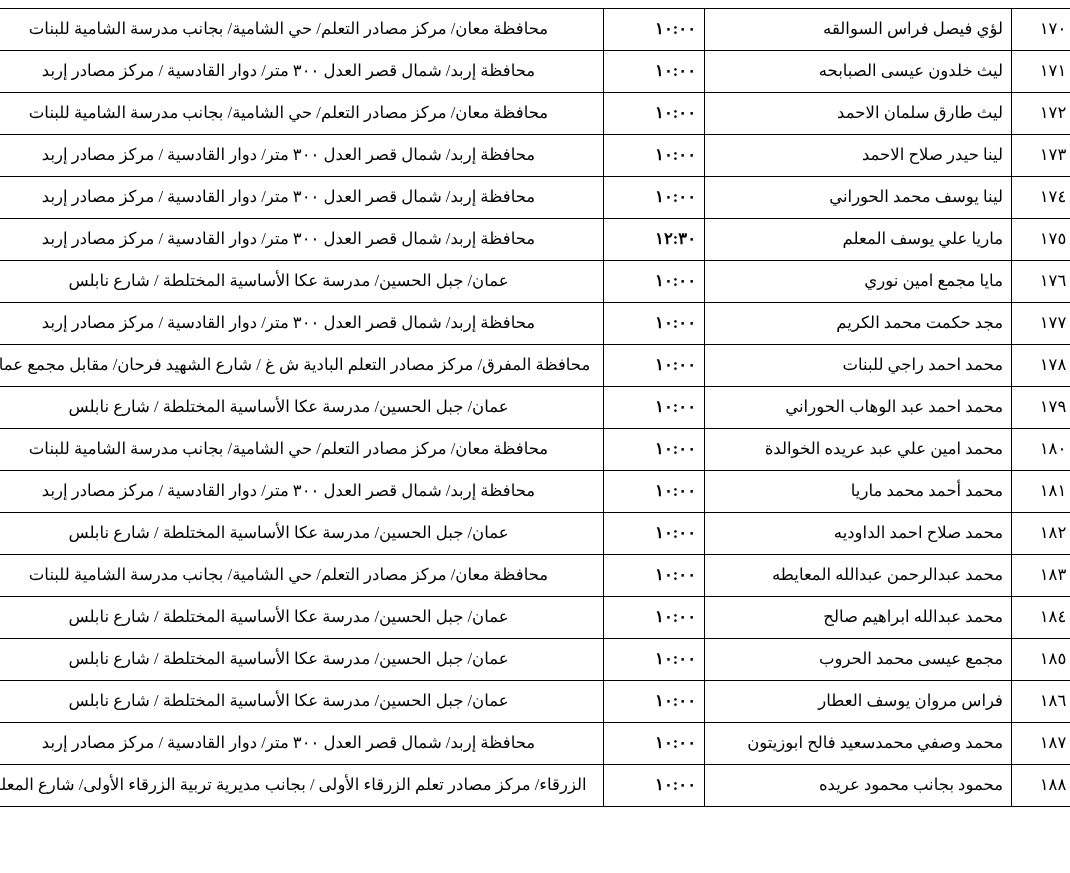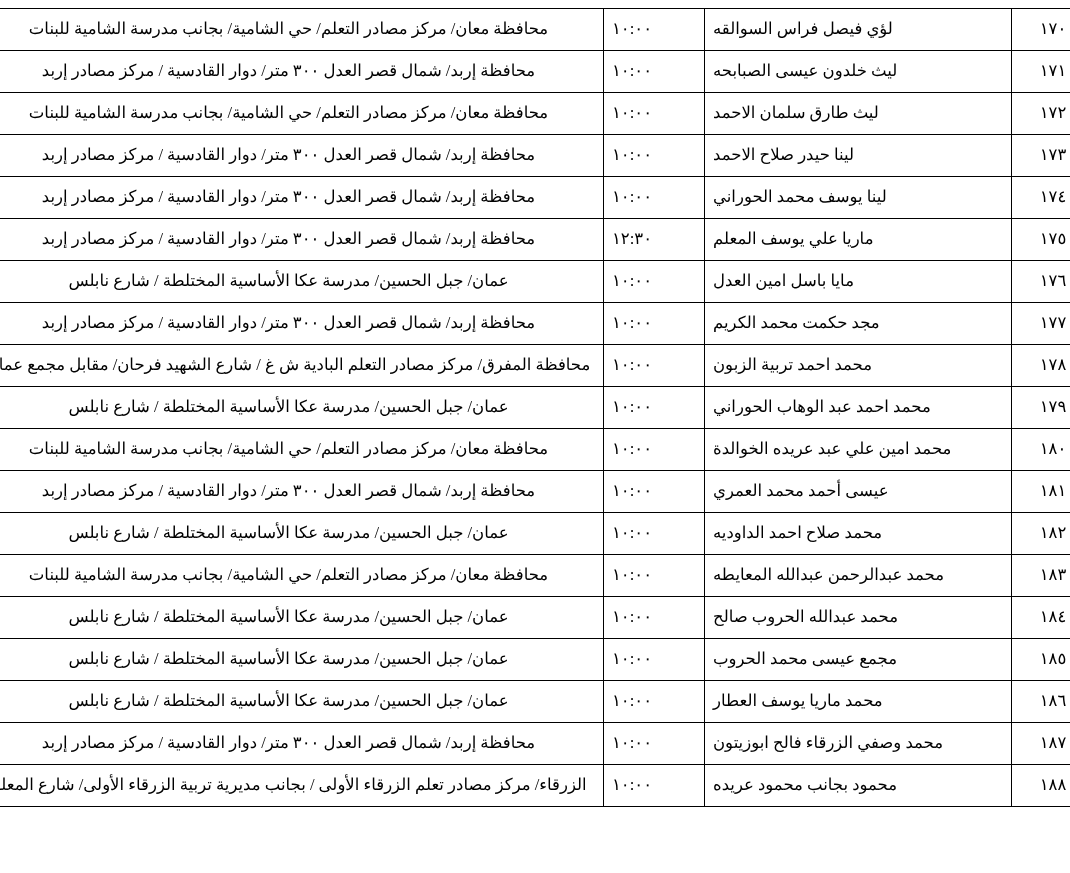--- a/index.html
+++ b/index.html
@@ -39,27 +39,28 @@
     white-space: nowrap;
     overflow: hidden;
   }
   td.col-num {
     width: 66px;
     text-align: center;
     font-size: 17px;
   }
   td.col-name {
     width: 290px;
-    text-align: left;
+    text-align: right;
     margin-left: 8px;
   }
   td.col-time {
     width: 84px;
-    text-align: left;
+    text-align: right;
     font-size: 17px;
+    font-weight: bold;
   }
   td.col-place {
     width: 613px;
     text-align: center;
     font-size: 16px;
   }
 </style>
 </head>
 <body>
 
@@ -97,87 +98,87 @@
         <td class="col-place">محافظة إربد/ شمال قصر العدل ٣٠٠ متر/ دوار القادسية / مركز مصادر إربد</td>
       </tr>
       <tr>
         <td class="col-num">١٧٥</td>
         <td class="col-name">ماريا علي يوسف المعلم</td>
         <td class="col-time">١٢:٣٠</td>
         <td class="col-place">محافظة إربد/ شمال قصر العدل ٣٠٠ متر/ دوار القادسية / مركز مصادر إربد</td>
       </tr>
       <tr>
         <td class="col-num">١٧٦</td>
-        <td class="col-name">مايا باسل امين العدل</td>
+        <td class="col-name">مايا مجمع امين نوري</td>
         <td class="col-time">١٠:٠٠</td>
         <td class="col-place">عمان/ جبل الحسين/ مدرسة عكا الأساسية المختلطة / شارع نابلس</td>
       </tr>
       <tr>
         <td class="col-num">١٧٧</td>
         <td class="col-name">مجد حكمت محمد الكريم</td>
         <td class="col-time">١٠:٠٠</td>
         <td class="col-place">محافظة إربد/ شمال قصر العدل ٣٠٠ متر/ دوار القادسية / مركز مصادر إربد</td>
       </tr>
       <tr>
         <td class="col-num">١٧٨</td>
-        <td class="col-name">محمد احمد تربية الزبون</td>
+        <td class="col-name">محمد احمد راجي للبنات</td>
         <td class="col-time">١٠:٠٠</td>
         <td class="col-place">محافظة المفرق/ مركز مصادر التعلم البادية ش غ / شارع الشهيد فرحان/ مقابل مجمع عمان</td>
       </tr>
       <tr>
         <td class="col-num">١٧٩</td>
         <td class="col-name">محمد احمد عبد الوهاب الحوراني</td>
         <td class="col-time">١٠:٠٠</td>
         <td class="col-place">عمان/ جبل الحسين/ مدرسة عكا الأساسية المختلطة / شارع نابلس</td>
       </tr>
       <tr>
         <td class="col-num">١٨٠</td>
         <td class="col-name">محمد امين علي عبد عريده الخوالدة</td>
         <td class="col-time">١٠:٠٠</td>
         <td class="col-place">محافظة معان/ مركز مصادر التعلم/ حي الشامية/ بجانب مدرسة الشامية للبنات</td>
       </tr>
       <tr>
         <td class="col-num">١٨١</td>
-        <td class="col-name">عيسى أحمد محمد العمري</td>
+        <td class="col-name">محمد أحمد محمد ماريا</td>
         <td class="col-time">١٠:٠٠</td>
         <td class="col-place">محافظة إربد/ شمال قصر العدل ٣٠٠ متر/ دوار القادسية / مركز مصادر إربد</td>
       </tr>
       <tr>
         <td class="col-num">١٨٢</td>
         <td class="col-name">محمد صلاح احمد الداوديه</td>
         <td class="col-time">١٠:٠٠</td>
         <td class="col-place">عمان/ جبل الحسين/ مدرسة عكا الأساسية المختلطة / شارع نابلس</td>
       </tr>
       <tr>
         <td class="col-num">١٨٣</td>
         <td class="col-name">محمد عبدالرحمن عبدالله المعايطه</td>
         <td class="col-time">١٠:٠٠</td>
         <td class="col-place">محافظة معان/ مركز مصادر التعلم/ حي الشامية/ بجانب مدرسة الشامية للبنات</td>
       </tr>
       <tr>
         <td class="col-num">١٨٤</td>
-        <td class="col-name">محمد عبدالله الحروب صالح</td>
+        <td class="col-name">محمد عبدالله ابراهيم صالح</td>
         <td class="col-time">١٠:٠٠</td>
         <td class="col-place">عمان/ جبل الحسين/ مدرسة عكا الأساسية المختلطة / شارع نابلس</td>
       </tr>
       <tr>
         <td class="col-num">١٨٥</td>
         <td class="col-name">مجمع عيسى محمد الحروب</td>
         <td class="col-time">١٠:٠٠</td>
         <td class="col-place">عمان/ جبل الحسين/ مدرسة عكا الأساسية المختلطة / شارع نابلس</td>
       </tr>
       <tr>
         <td class="col-num">١٨٦</td>
-        <td class="col-name">محمد ماريا يوسف العطار</td>
+        <td class="col-name">فراس مروان يوسف العطار</td>
         <td class="col-time">١٠:٠٠</td>
         <td class="col-place">عمان/ جبل الحسين/ مدرسة عكا الأساسية المختلطة / شارع نابلس</td>
       </tr>
       <tr>
         <td class="col-num">١٨٧</td>
-        <td class="col-name">محمد وصفي الزرقاء فالح ابوزيتون</td>
+        <td class="col-name">محمد وصفي محمدسعيد فالح ابوزيتون</td>
         <td class="col-time">١٠:٠٠</td>
         <td class="col-place">محافظة إربد/ شمال قصر العدل ٣٠٠ متر/ دوار القادسية / مركز مصادر إربد</td>
       </tr>
       <tr>
         <td class="col-num">١٨٨</td>
         <td class="col-name">محمود بجانب محمود عريده</td>
         <td class="col-time">١٠:٠٠</td>
         <td class="col-place">الزرقاء/ مركز مصادر تعلم الزرقاء الأولى / بجانب مديرية تربية الزرقاء الأولى/  شارع المعلم</td>
       </tr>
     </tbody>

